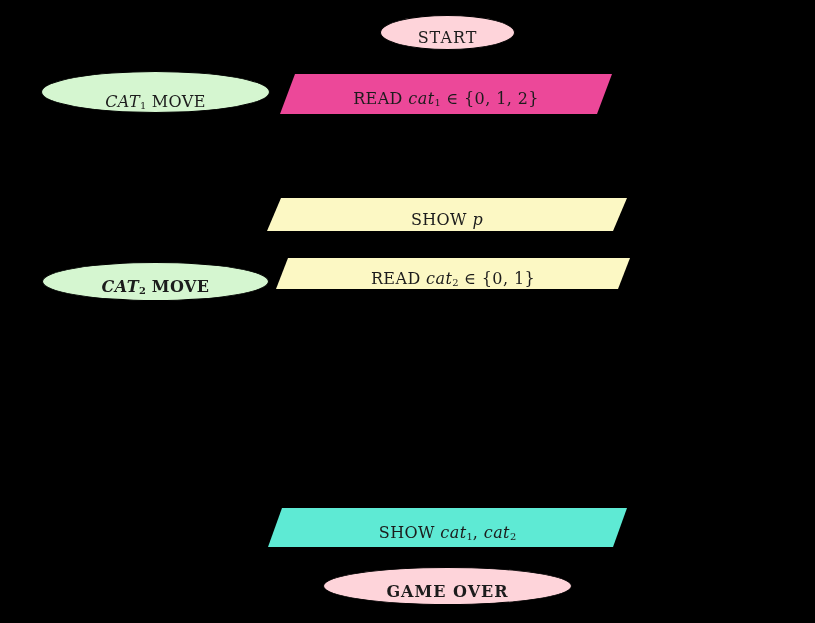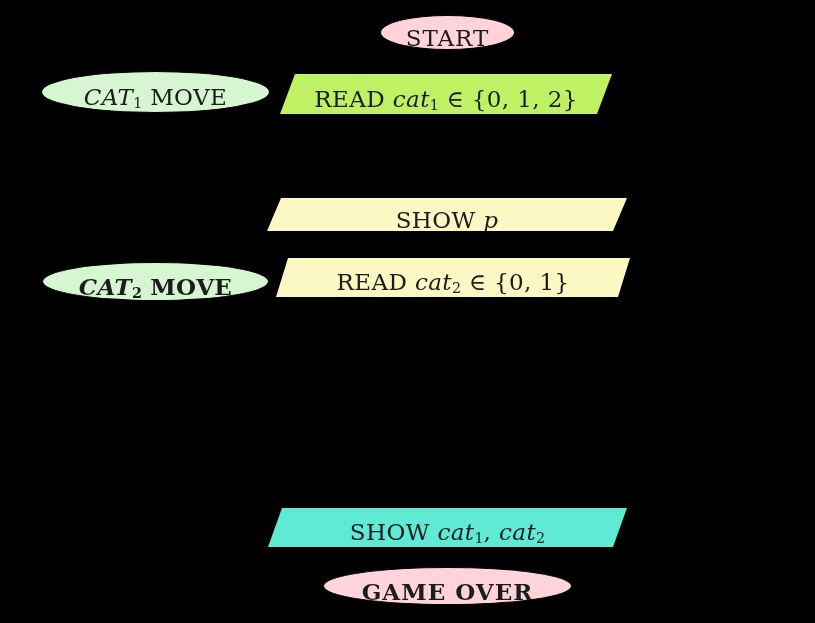--- a/index.html
+++ b/index.html
@@ -17,21 +17,21 @@
   }
   .node {
     position: absolute;
     display: flex;
     align-items: center;
     justify-content: center;
     box-sizing: border-box;
     white-space: nowrap;
   }
   .node .label {
-    font-size: 23px;
+    font-size: 16px;
     letter-spacing: 0.4px;
     line-height: 1;
     transform: translateY(-1px);
     margin-top: 13px;
   }
   .ellipse {
     border-radius: 50%;
     border: 1px solid #000;
   }
   .terminal .label {
@@ -39,42 +39,42 @@
   }
   .para {
     
     clip-path: polygon(var(--off) 0, 100% 0, calc(100% - var(--off)) 100%, 0 100%);
   }
   .label .it  { font-style: italic; }
   .label .sub { font-size: 0.62em; vertical-align: -0.18em; letter-spacing: 0; }
 
   
   #n-start     { left: 380px; top: 15px;  width: 135px; height: 35px; }
-  #n-cat1move  { left: 41px;  top: 71px;  width: 229px; height: 42px; }
+  #n-cat1move  { left: 41px;  top: 71px;  width: 229px; height: 42px; align-items: flex-end; }
   #n-readcat1  { left: 280px; top: 74px;  width: 332px; height: 40px; --off: 15px; }
   #n-showp     { left: 267px; top: 198px; width: 360px; height: 33px; --off: 14px; }
-  #n-readcat2  { left: 276px; top: 258px; width: 354px; height: 39px; --off: 12px; }
+  #n-readcat2  { left: 276px; top: 258px; width: 354px; height: 31px; --off: 12px; }
   #n-cat2move  { left: 42px;  top: 262px; width: 227px; height: 39px; font-weight: bold; }
   #n-showcats  { left: 268px; top: 508px; width: 359px; height: 39px; --off: 14px; }
   #n-gameover  { left: 323px; top: 567px; width: 249px; height: 38px; font-weight: bold; }
 </style>
 </head>
 <body>
 
 <div class="stage" style="background-color: rgb(0, 0, 0);">
 
   <div id="n-start" class="node ellipse terminal" style="background-color: rgb(254, 212, 218);">
     <span class="label"><span>START</span></span>
   </div>
 
   <div id="n-cat1move" class="node ellipse event" style="background-color: rgb(213, 246, 208);">
     <span class="label"><span class="it">CAT</span><span class="sub">1</span><span> MOVE</span></span>
   </div>
 
-  <div id="n-readcat1" class="node para io" style="background-color: #bef264;">
+  <div id="n-readcat1" class="node para io" style="background-color: #ec4899;">
     <span class="label"><span>READ </span><span class="it">cat</span><span class="sub">1</span><span> ∈ {0, 1, 2}</span></span>
   </div>
 
   <div id="n-showp" class="node para io" style="background-color: rgb(252, 248, 196);">
     <span class="label"><span>SHOW </span><span class="it">p</span></span>
   </div>
 
   <div id="n-readcat2" class="node para io" style="background-color: rgb(252, 248, 196);">
     <span class="label"><span>READ </span><span class="it">cat</span><span class="sub">2</span><span> ∈ {0, 1}</span></span>
   </div>

